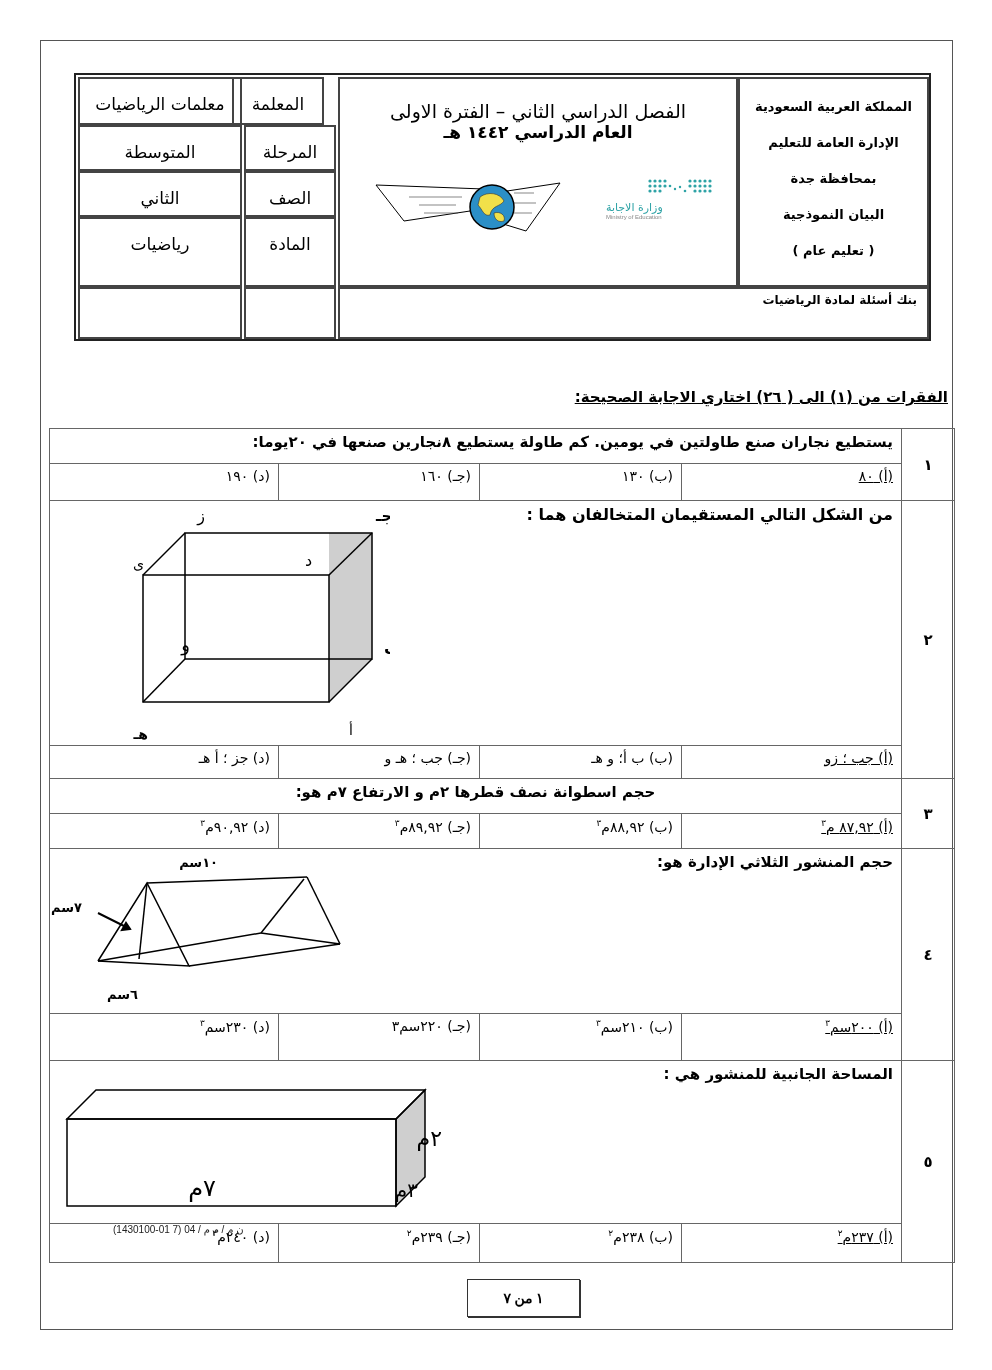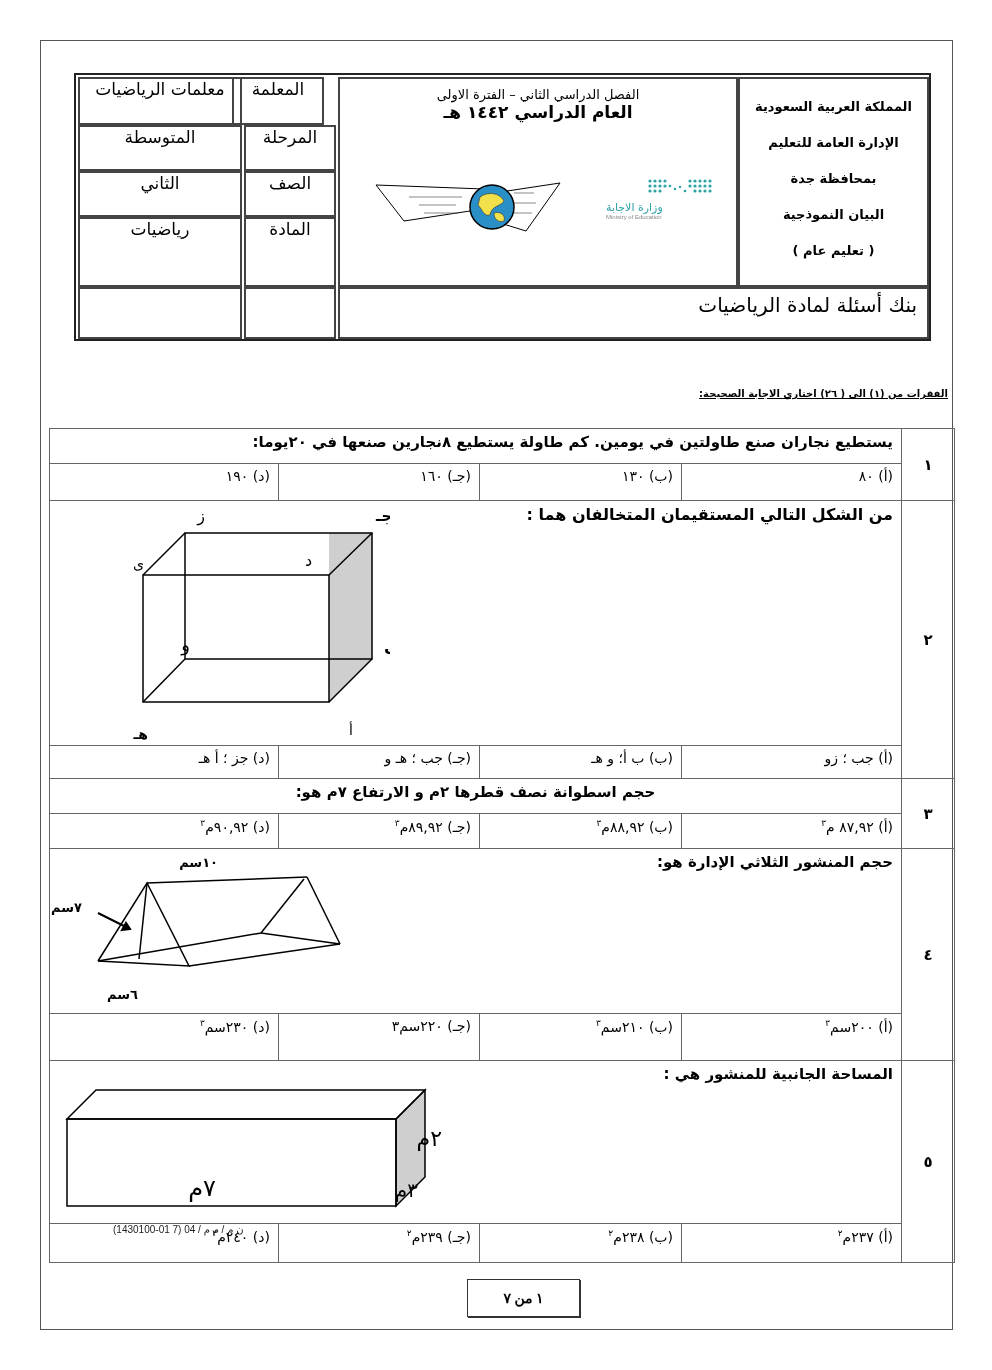--- a/index.html
+++ b/index.html
@@ -2,39 +2,39 @@
 <html><head>
 <meta charset="utf-8">
 <style>
   html, body { margin: 0; padding: 0; background: #ffffff; }
   body { width: 992px; height: 1370px; position: relative; font-family: "DejaVu Sans", sans-serif; color: #000; overflow: hidden; }
   .page-frame { position: absolute; left: 40px; top: 40px; width: 913px; height: 1290px; border: 1px solid #555; box-sizing: border-box; }
 
   
   .hdr { position: absolute; left: 74px; top: 73px; width: 857px; height: 268px; border: 2px solid #222; box-sizing: border-box; }
   .hdr-cell { position: absolute; box-sizing: border-box; border: 2px solid #444; display: flex; justify-content: center; font-size: 17px; direction: rtl; }
-  .hdr-cell span { padding-top: 0; }
+  .hdr-cell span { padding-top: 15px; }
   .ministry { position: absolute; box-sizing: border-box; border: 2px solid #444; direction: rtl; font-size: 13px; text-align: center; }
   .ministry div { height: 36px; line-height: 36px; font-weight: bold; text-align: center; }
   .center-box { position: absolute; box-sizing: border-box; border: 2px solid #444; direction: rtl; text-align: center; }
-  .term { font-size: 13px; margin-top: 8px; }
+  .term { font-size: 19px; margin-top: 21px; }
   .year { font-size: 17px; font-weight: bold; margin-top: 0; }
-  .bank-box { position: absolute; box-sizing: border-box; border: 2px solid #444; direction: rtl; font-size: 20px; font-weight: normal; padding: 4px 10px; }
-
-  .instructions { position: absolute; right: 44px; top: 388px; direction: rtl; font-size: 10px; font-weight: bold; text-decoration: underline; }
+  .bank-box { position: absolute; box-sizing: border-box; border: 2px solid #444; direction: rtl; font-size: 12px; font-weight: bold; padding: 4px 10px; }
+
+  .instructions { position: absolute; right: 44px; top: 388px; direction: rtl; font-size: 15px; font-weight: bold; text-decoration: underline; }
 
   
   .qtable { position: absolute; left: 49px; top: 428px; width: 906px; border-collapse: collapse; direction: rtl; }
   .qtable td { border: 1px solid #666; padding: 0; vertical-align: top; }
   .qnum { width: 52px; text-align: center; vertical-align: middle !important; font-size: 15px; font-weight: bold; }
   .qtext { font-size: 15px; font-weight: bold; padding: 4px 8px !important; height: 26px; }
   .opts { display: flex; flex-direction: row; width: 100%; }
   .opt { flex: 1; border-left: 1px solid #666; font-size: 14px; padding: 4px 8px; box-sizing: border-box; height: 100%; }
   .opt:last-child { border-left: none; }
-  .opt-a { width: 220px; flex: none; }
+  .opt-a { width: 220px; flex: none; text-decoration: underline; }
   .opt-b { width: 202px; flex: none; }
   .opt-c { width: 201px; flex: none; }
   .opt-d { flex: 1; }
   .figrow { position: relative; }
 
   .footer-code { position: absolute; left: 113px; top: 1224px; font-size: 10px; color: #222; font-family: Liberation Sans, sans-serif; }
   .page-num { position: absolute; left: 467px; top: 1279px; width: 113px; height: 38px; border: 1px solid #333; box-sizing: border-box; display: flex; align-items: center; justify-content: center; font-size: 14px; font-weight: bold; direction: rtl; box-shadow: 1px 1px 0 #333; font-family: Liberation Serif, serif; }
   .footer-line { position: absolute; left: 40px; top: 1329px; width: 913px; border-top: 1px solid #555; }
   sup { font-size: 9px; }
 </style>

